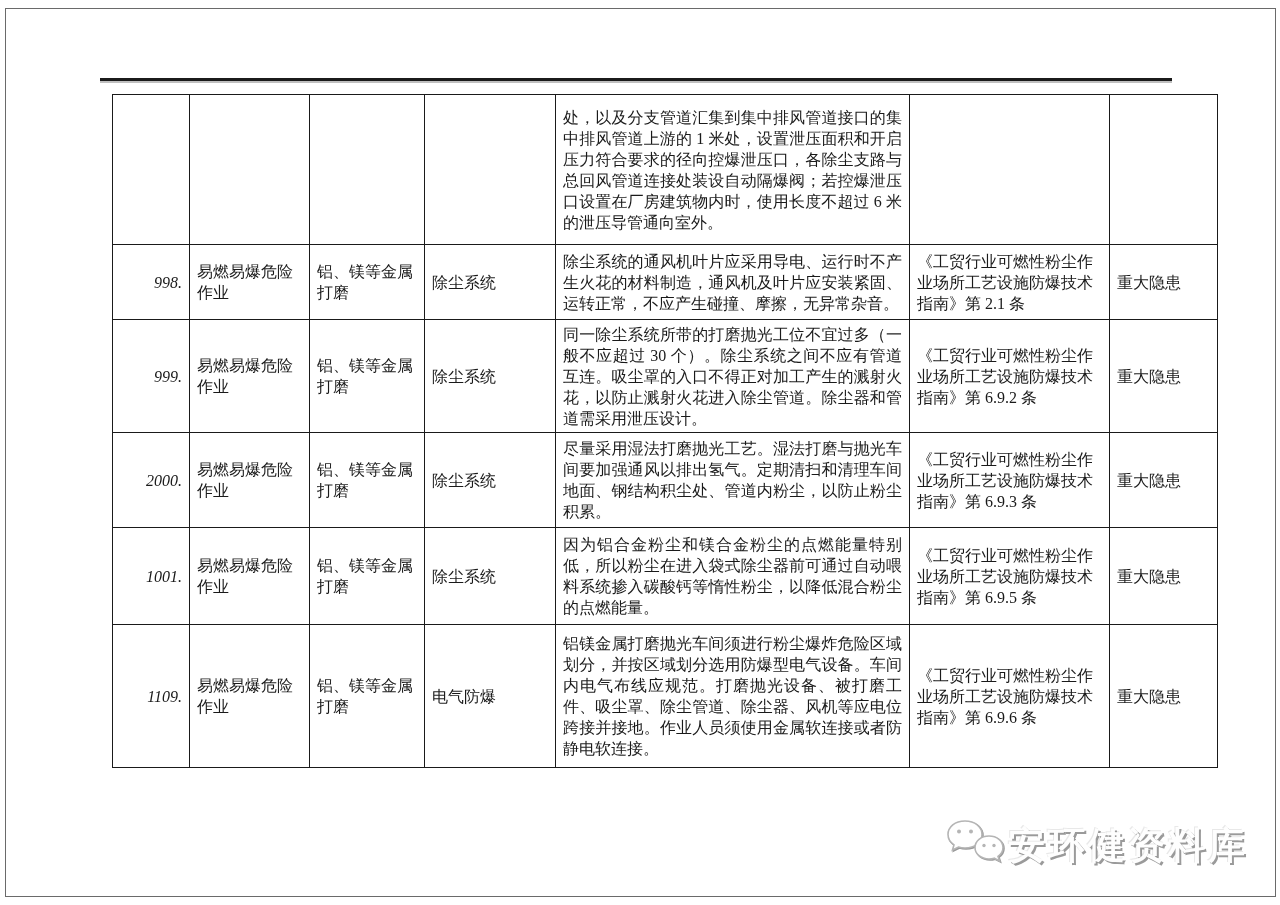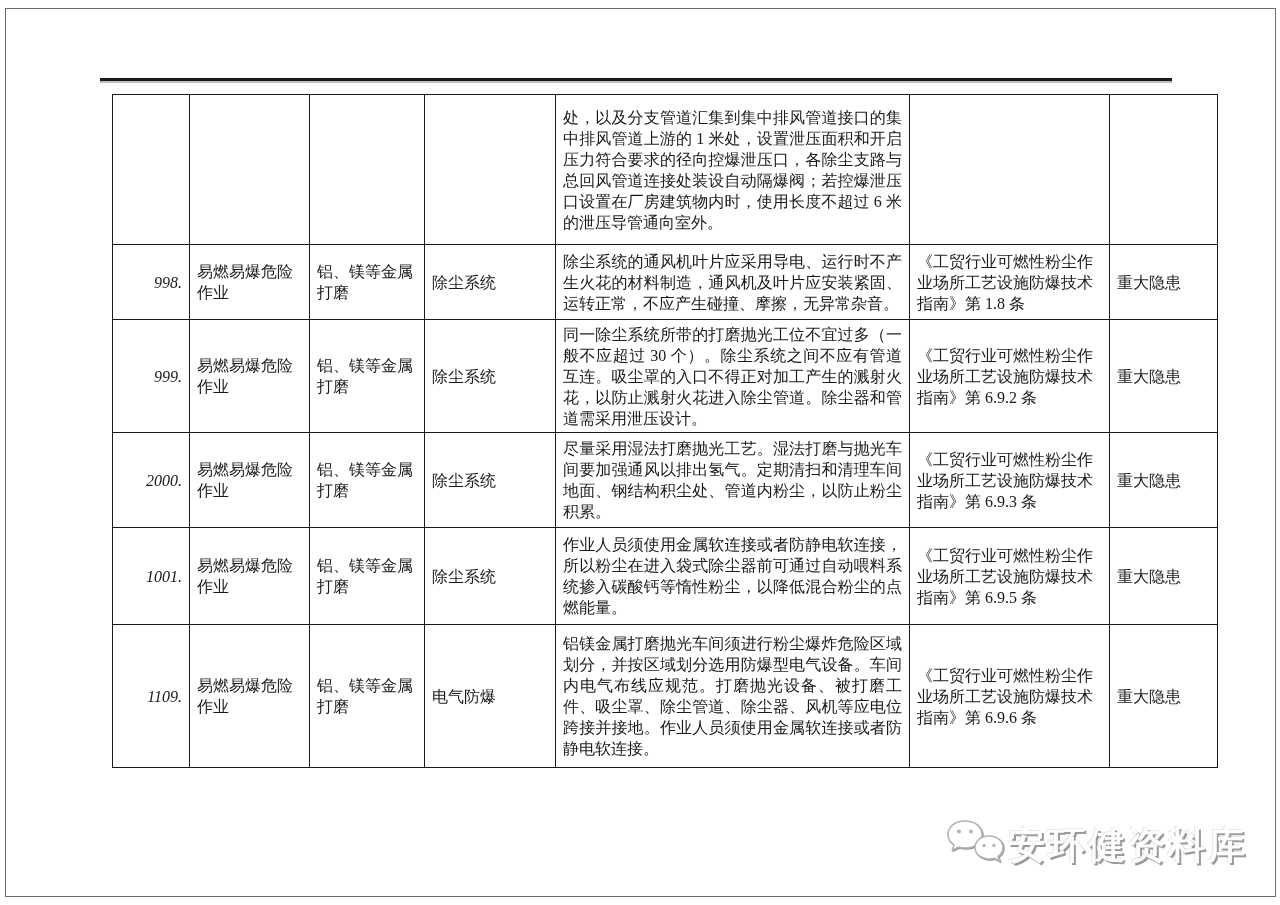--- a/index.html
+++ b/index.html
@@ -95,21 +95,21 @@
       <td class="desc">处，以及分支管道汇集到集中排风管道接口的集中排风管道上游的 1 米处，设置泄压面积和开启压力符合要求的径向控爆泄压口，各除尘支路与总回风管道连接处装设自动隔爆阀；若控爆泄压口设置在厂房建筑物内时，使用长度不超过 6 米的泄压导管通向室外。</td>
       <td class="ref"></td>
       <td class="sev"></td>
     </tr>
     <tr class="r1">
       <td class="no">998.</td>
       <td class="cat">易燃易爆危险作业</td>
       <td class="sub">铝、镁等金属打磨</td>
       <td class="sys">除尘系统</td>
       <td class="desc">除尘系统的通风机叶片应采用导电、运行时不产生火花的材料制造，通风机及叶片应安装紧固、运转正常，不应产生碰撞、摩擦，无异常杂音。</td>
-      <td class="ref">《工贸行业可燃性粉尘作业场所工艺设施防爆技术指南》第 1.8 条</td>
+      <td class="ref">《工贸行业可燃性粉尘作业场所工艺设施防爆技术指南》第 2.1 条</td>
       <td class="sev">重大隐患</td>
     </tr>
     <tr class="r2">
       <td class="no">999.</td>
       <td class="cat">易燃易爆危险作业</td>
       <td class="sub">铝、镁等金属打磨</td>
       <td class="sys">除尘系统</td>
       <td class="desc">同一除尘系统所带的打磨抛光工位不宜过多（一般不应超过 30 个）。除尘系统之间不应有管道互连。吸尘罩的入口不得正对加工产生的溅射火花，以防止溅射火花进入除尘管道。除尘器和管道需采用泄压设计。</td>
       <td class="ref">《工贸行业可燃性粉尘作业场所工艺设施防爆技术指南》第 6.9.2 条</td>
       <td class="sev">重大隐患</td>
@@ -121,21 +121,21 @@
       <td class="sys">除尘系统</td>
       <td class="desc">尽量采用湿法打磨抛光工艺。湿法打磨与抛光车间要加强通风以排出氢气。定期清扫和清理车间地面、钢结构积尘处、管道内粉尘，以防止粉尘积累。</td>
       <td class="ref">《工贸行业可燃性粉尘作业场所工艺设施防爆技术指南》第 6.9.3 条</td>
       <td class="sev">重大隐患</td>
     </tr>
     <tr class="r4">
       <td class="no">1001.</td>
       <td class="cat">易燃易爆危险作业</td>
       <td class="sub">铝、镁等金属打磨</td>
       <td class="sys">除尘系统</td>
-      <td class="desc">作业人员须使用金属软连接或者防静电软连接，所以粉尘在进入袋式除尘器前可通过自动喂料系统掺入碳酸钙等惰性粉尘，以降低混合粉尘的点燃能量。</td>
+      <td class="desc">因为铝合金粉尘和镁合金粉尘的点燃能量特别低，所以粉尘在进入袋式除尘器前可通过自动喂料系统掺入碳酸钙等惰性粉尘，以降低混合粉尘的点燃能量。</td>
       <td class="ref">《工贸行业可燃性粉尘作业场所工艺设施防爆技术指南》第 6.9.5 条</td>
       <td class="sev">重大隐患</td>
     </tr>
     <tr class="r5">
       <td class="no">1109.</td>
       <td class="cat">易燃易爆危险作业</td>
       <td class="sub">铝、镁等金属打磨</td>
       <td class="sys">电气防爆</td>
       <td class="desc">铝镁金属打磨抛光车间须进行粉尘爆炸危险区域划分，并按区域划分选用防爆型电气设备。车间内电气布线应规范。打磨抛光设备、被打磨工件、吸尘罩、除尘管道、除尘器、风机等应电位跨接并接地。作业人员须使用金属软连接或者防静电软连接。</td>
       <td class="ref">《工贸行业可燃性粉尘作业场所工艺设施防爆技术指南》第 6.9.6 条</td>

